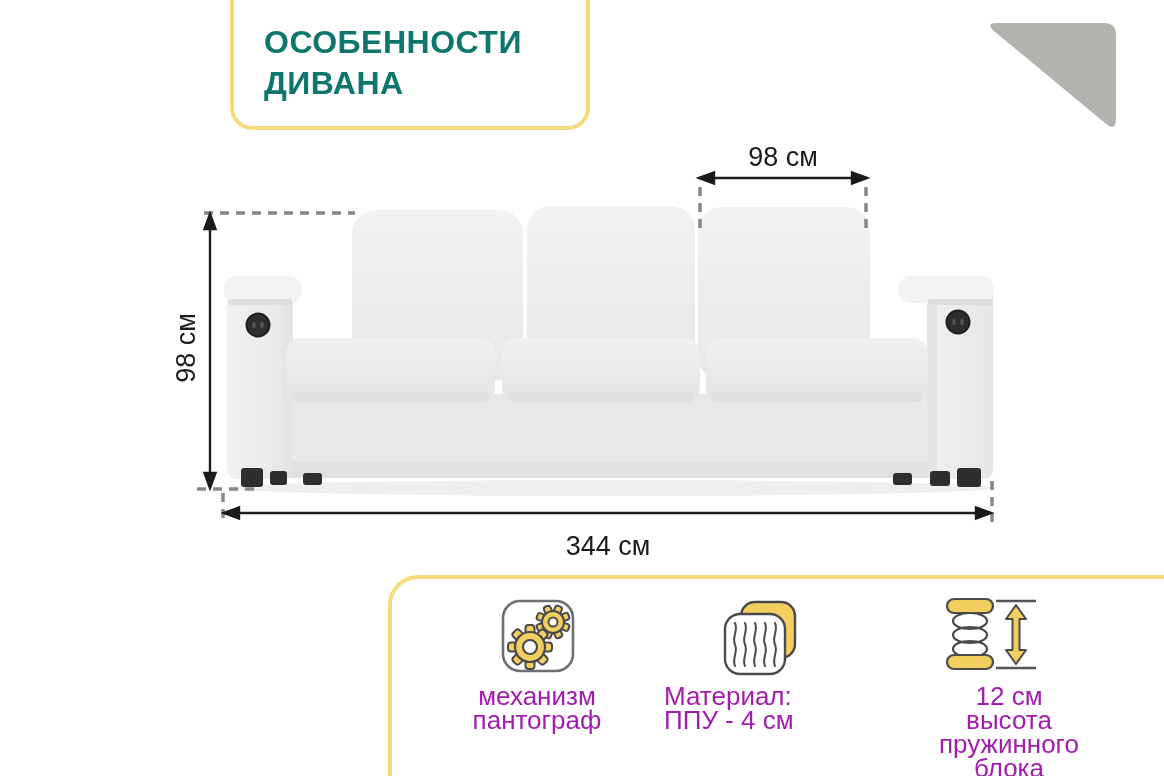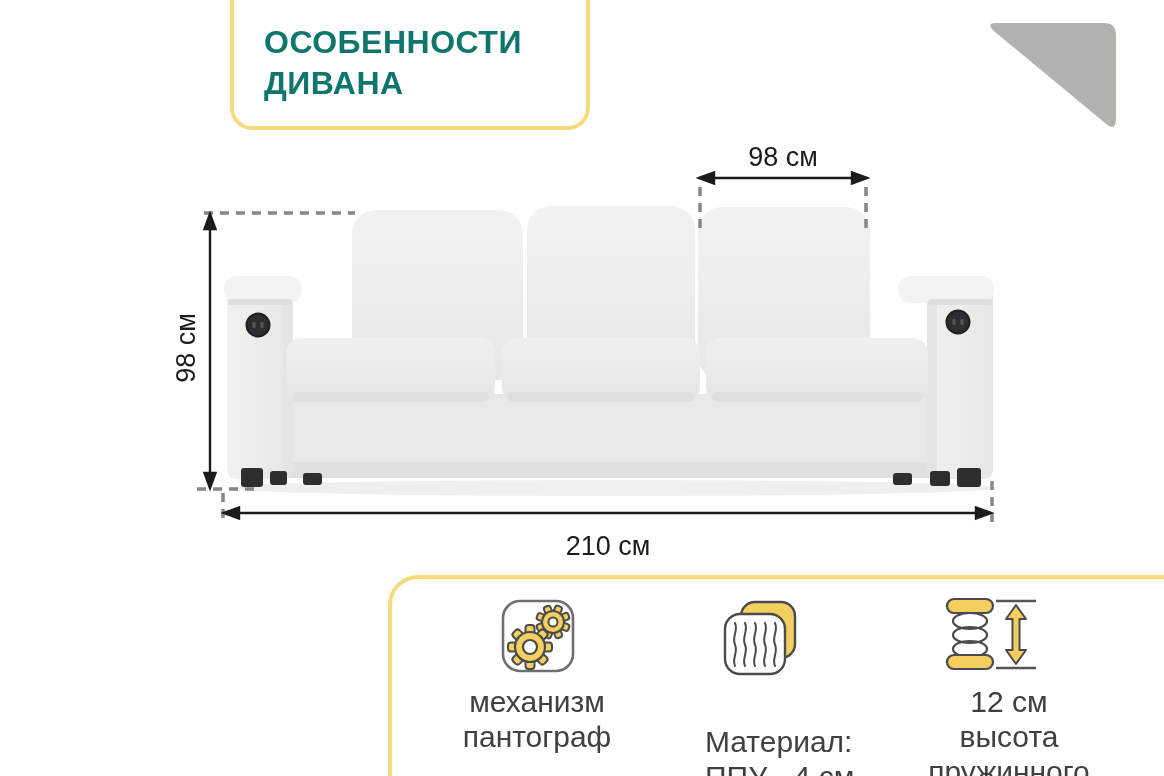--- a/index.html
+++ b/index.html
@@ -32,24 +32,24 @@
   .dim-label{
     position:absolute;z-index:4;font-size:27px;color:#1b1b1b;
     white-space:nowrap;
   }
   #dim-cushion{left:783px;top:157px;transform:translate(-50%,-50%);}
   #dim-height{left:186px;top:348px;transform:translate(-50%,-50%) rotate(-90deg);}
   #dim-width{left:608px;top:546px;transform:translate(-50%,-50%);}
 
   .feat-label{
     position:absolute;z-index:4;top:684px;
-    font-size:30px;line-height:35px;color:#404040;white-space:pre-line;
+    font-size:26px;line-height:24px;color:#a21caf;white-space:pre-line;
   }
   #feat-label-0{left:537px;transform:translateX(-50%);text-align:center;}
-  #feat-label-1{left:705px;text-align:left;margin-top:40px;}
+  #feat-label-1{left:664px;text-align:left;}
   #feat-label-2{left:994px;transform:translateX(-50%);text-align:center;margin-left:15px;}
 </style>
 </head>
 <body>
 
 <div class="abs title-box">
   <div class="title-text">ОСОБЕННОСТИ
 ДИВАНА</div>
 </div>
 
@@ -58,21 +58,21 @@
 <div class="feat-label" id="feat-label-0">механизм
 пантограф</div>
 <div class="feat-label" id="feat-label-1">Материал:
 ППУ - 4 см</div>
 <div class="feat-label" id="feat-label-2">12 см высота
 пружинного
 блока</div>
 
 <div class="dim-label" id="dim-cushion">98 см</div>
 <div class="dim-label" id="dim-height">98 см</div>
-<div class="dim-label" id="dim-width">210 см</div>
+<div class="dim-label" id="dim-width">344 см</div>
 
 <svg id="decor" class="abs" width="1164" height="776" viewBox="0 0 1164 776">
   <defs>
     <linearGradient id="gcush" x1="0" y1="0" x2="0" y2="1">
       <stop offset="0" stop-color="#f1f3f1"></stop>
         <stop offset="1" stop-color="#e5e8e5"></stop>
     </linearGradient>
     <linearGradient id="gseat" x1="0" y1="0" x2="0" y2="1">
       <stop offset="0" stop-color="#eff1ef"></stop>
         <stop offset="1" stop-color="#e2e5e2"></stop>

